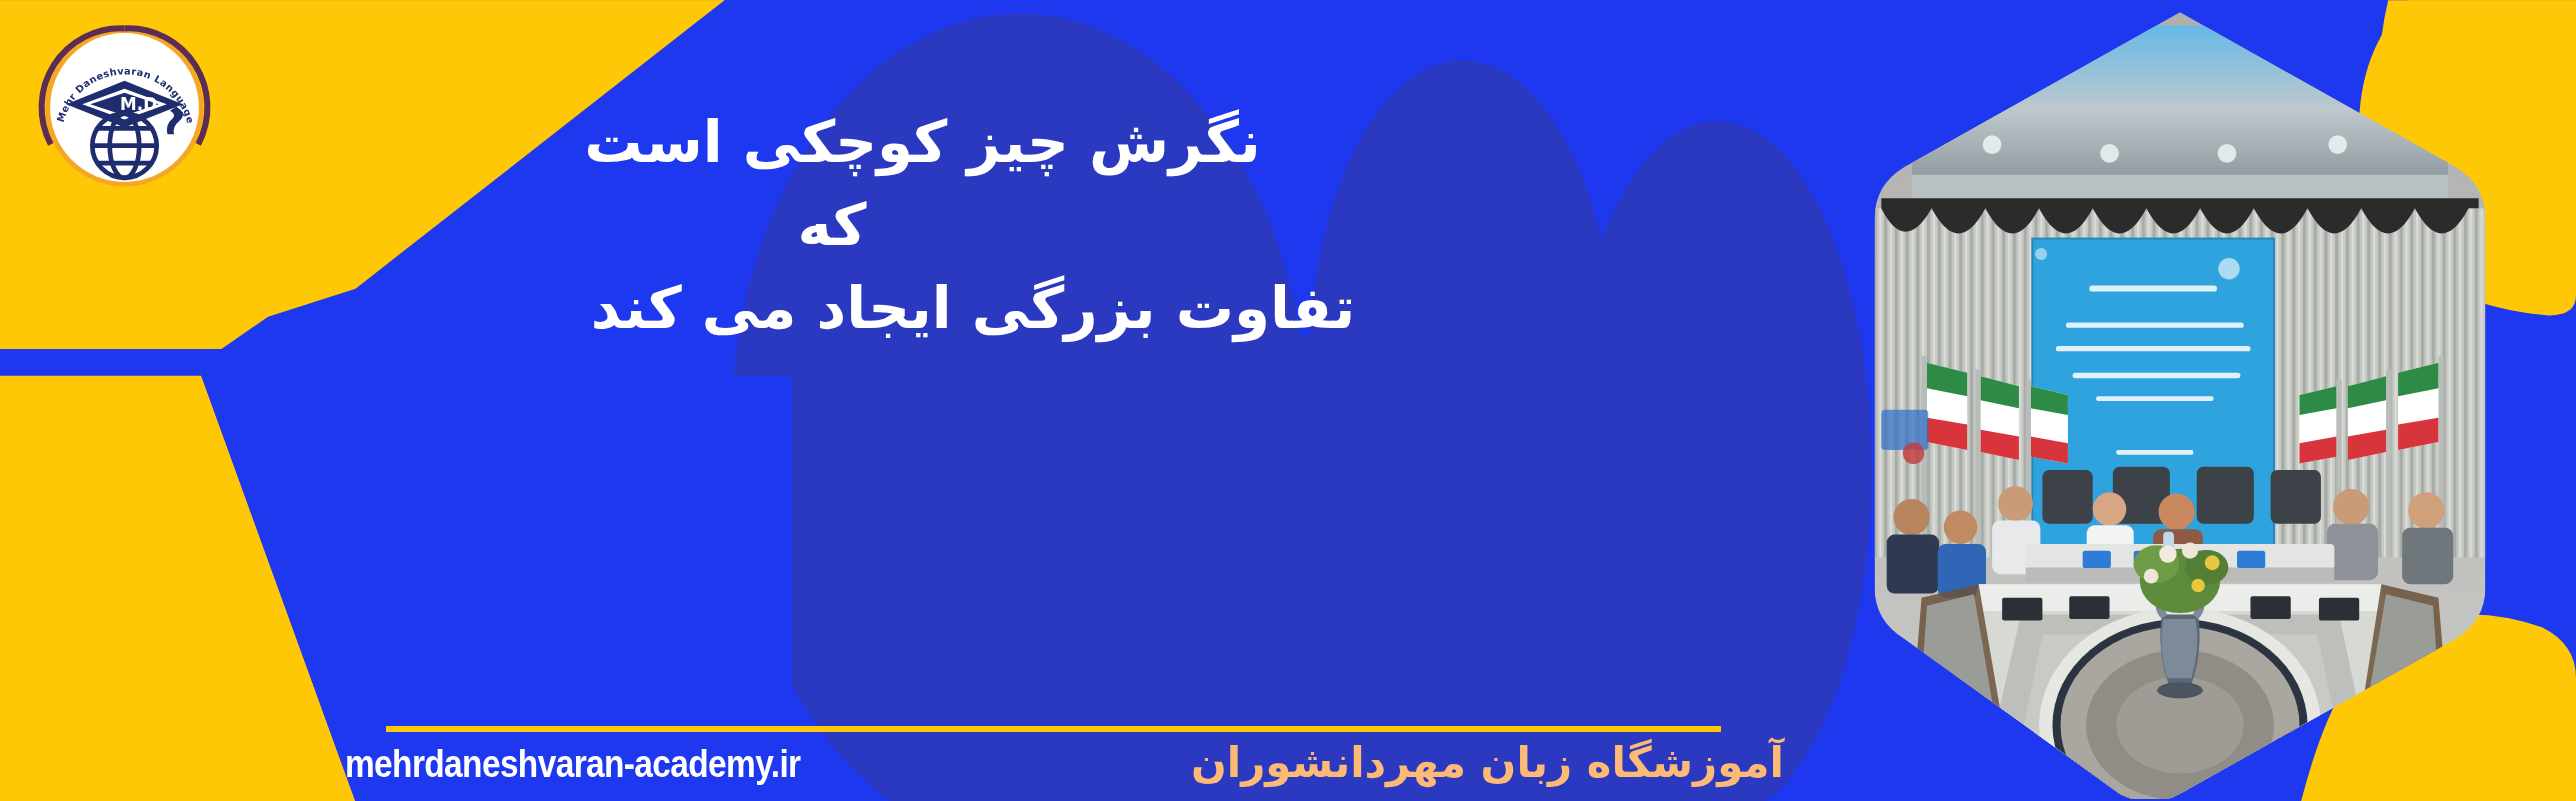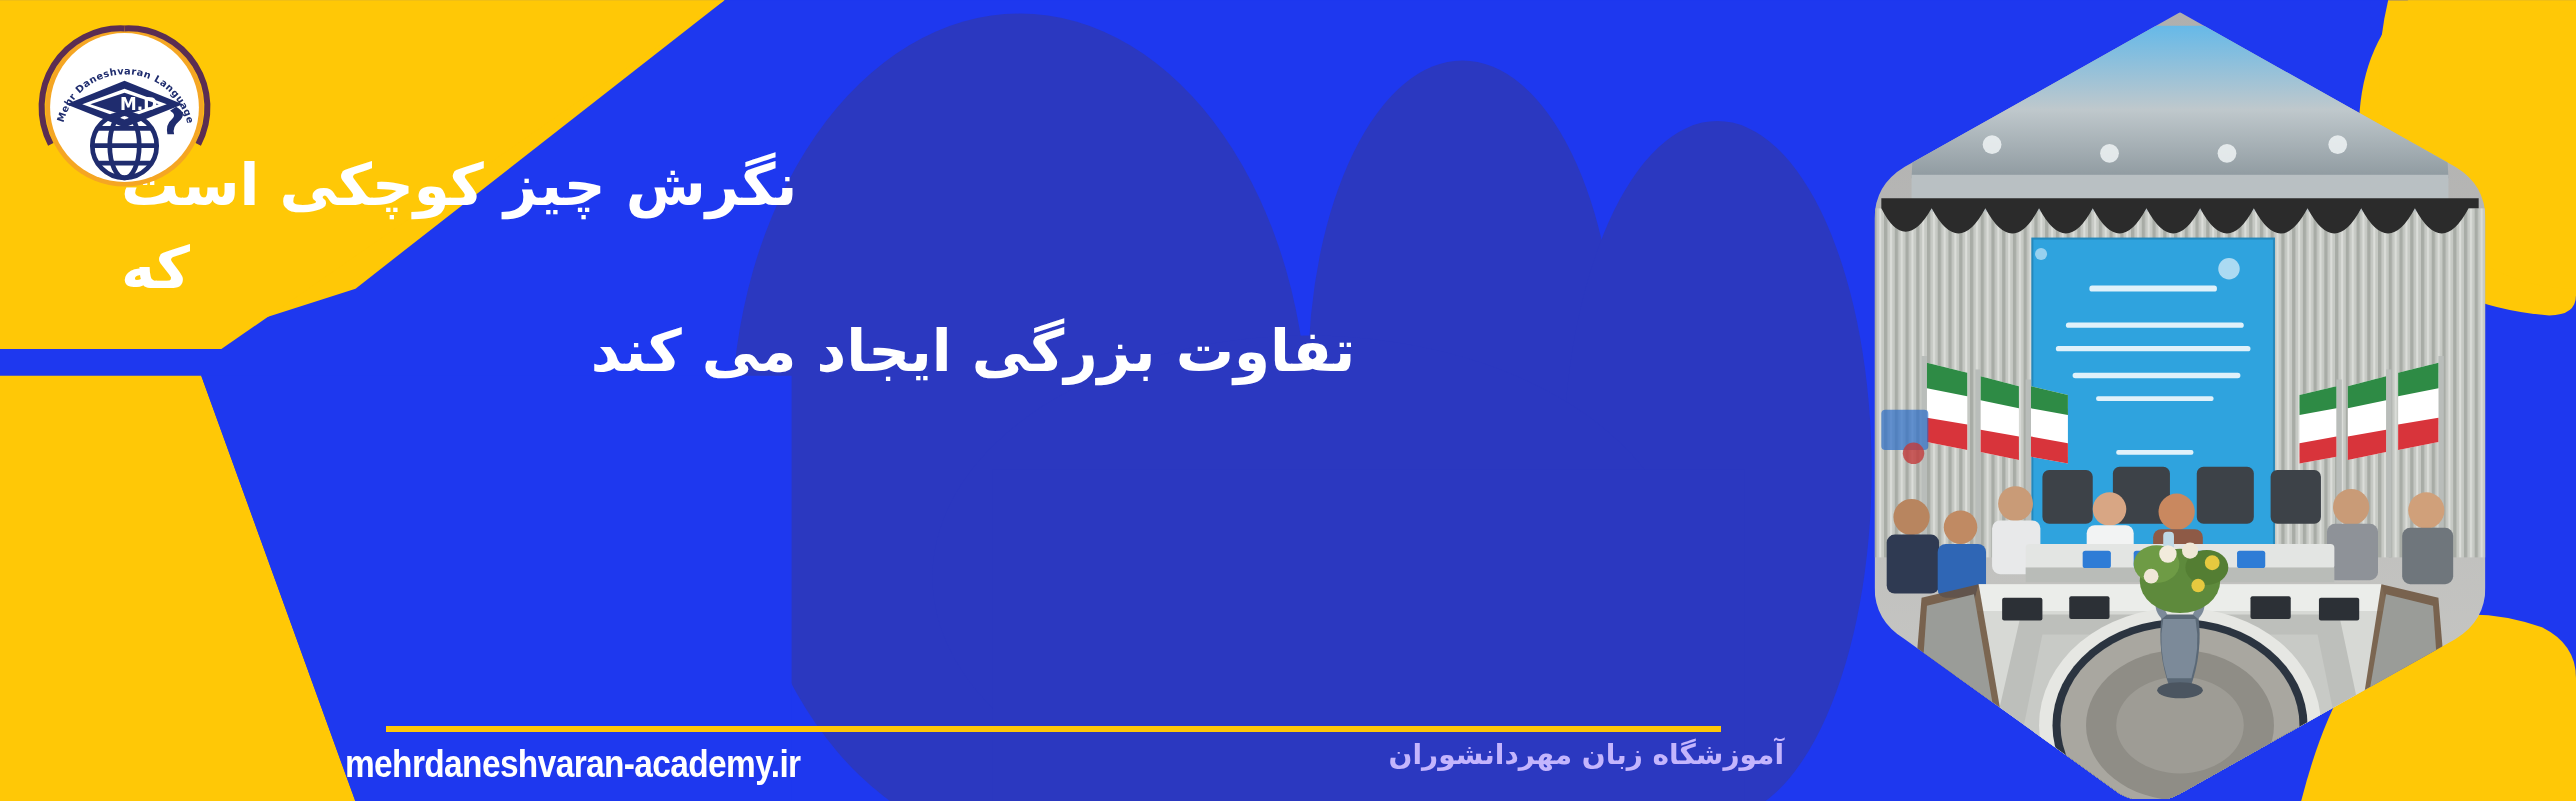--- a/index.html
+++ b/index.html
@@ -51,22 +51,22 @@
   }
   .headline-line {
     display: block;
     font-weight: bold;
     font-size: 58px;
     line-height: 83px;
     letter-spacing: 0px;
     white-space: nowrap;
     color: #ffffff;
   }
-  .hl-1 { text-align: left; padding-right: 101px; margin-top: 43px; }
-  .hl-2 { text-align: left; padding-right: 282px; }
+  .hl-1 { text-align: center; padding-right: 101px; }
+  .hl-2 { text-align: center; padding-right: 282px; }
   .hl-3 { padding-right: 0px; }
 
   
   #footer-rule {
     position: absolute;
     left: 386px;
     top: 726px;
     width: 1335px;
     height: 6px;
     background: #FFC806;
@@ -84,22 +84,22 @@
     white-space: nowrap;
     font-family: "Liberation Sans Narrow", "Liberation Sans", sans-serif;
     transform: scaleX(0.88);
     transform-origin: left top;
   }
   #footer-fa {
     position: absolute;
     right: 792px;
     top: 738px;
     z-index: 30;
-    color: #c4b5fd;
-    font-size: 28px;
+    color: #fdba74;
+    font-size: 42px;
     font-weight: bold;
     direction: rtl;
     white-space: nowrap;
     text-align: center;
   }
 
   
   #photo-hex {
     position: absolute;
     left: 1841px;

